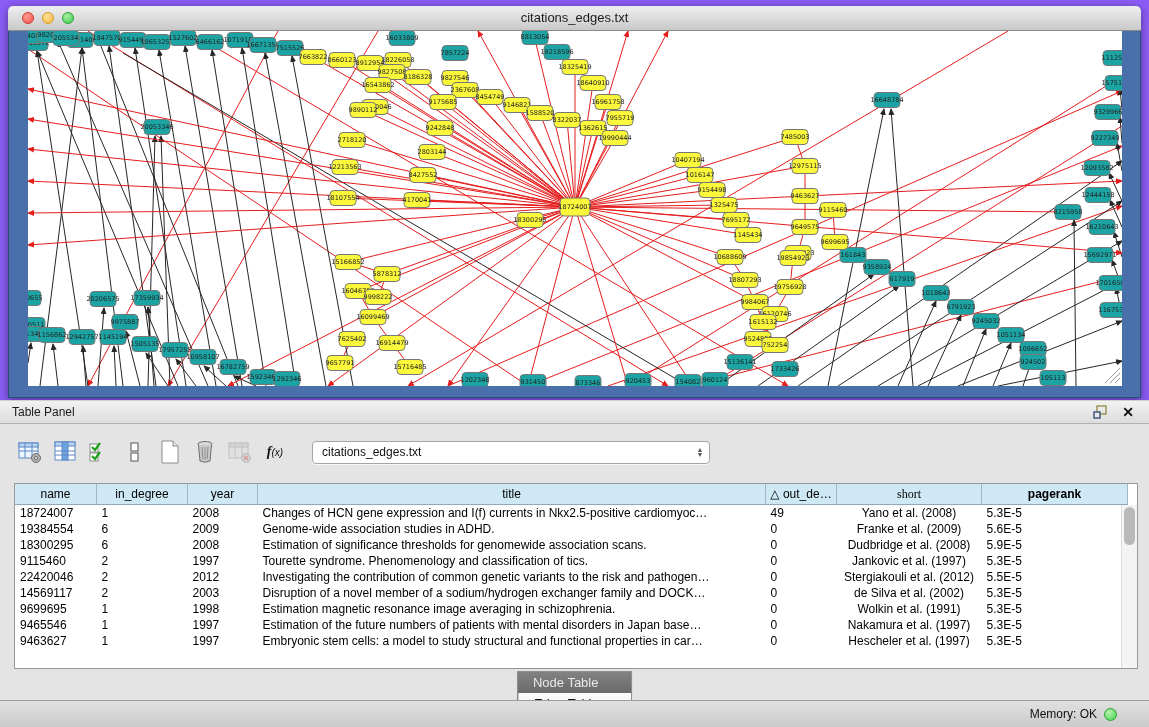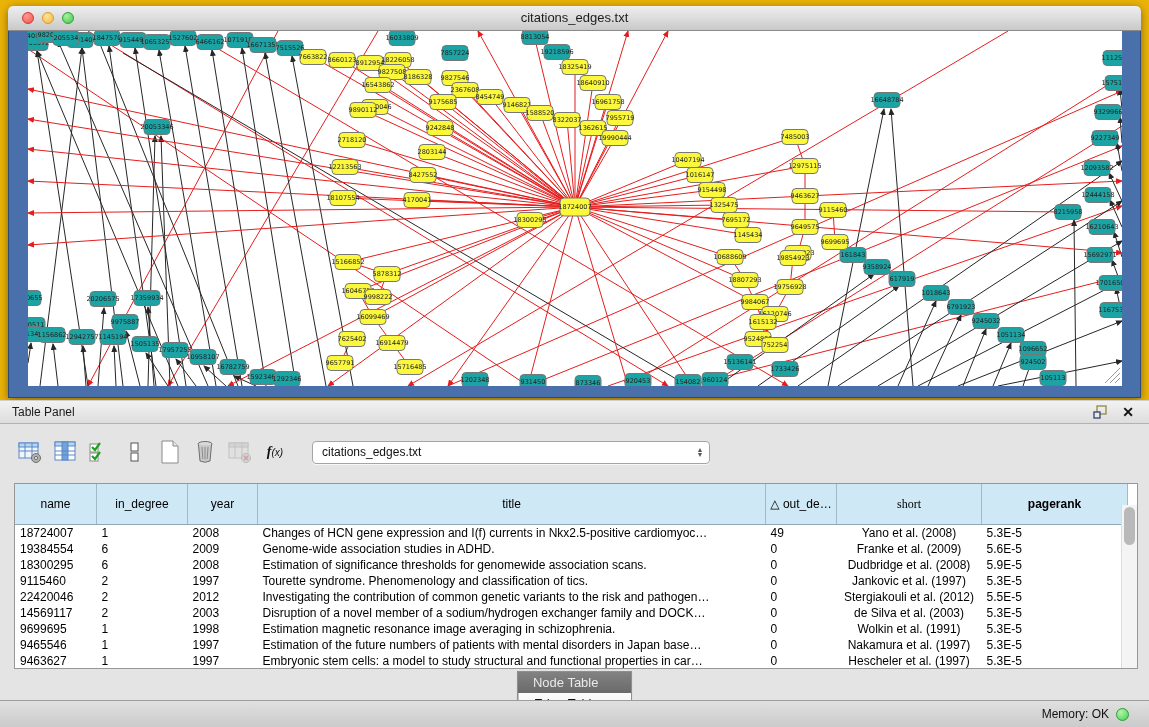--- a/index.html
+++ b/index.html
@@ -1,17 +1,17 @@
 <!DOCTYPE html>
 <html><head>
 <meta charset="utf-8">
 <style>
   html,body{margin:0;padding:0;}
   body{width:1149px;height:727px;overflow:hidden;font-family:"Liberation Sans",sans-serif;}
-  .app{position:relative;width:1149px;height:555px;background:#eab308;}
+  .app{position:relative;width:1149px;height:555px;background:#8b5cf6;}
 
   
   .net-window{position:absolute;left:8px;top:6px;width:1133px;height:392px;background:#4a70ab;border-radius:6px 6px 0 0;box-shadow:inset 0 0 0 1px #2d4a78,0 2px 8px rgba(0,0,0,.45);}
   .titlebar{position:relative;height:24px;background:linear-gradient(#efefef,#c9c9c9);border-bottom:1px solid #8a8a8a;border-radius:5px 5px 0 0;}
   .lights{position:absolute;left:14px;top:6px;display:flex;gap:8px;}
   .light{width:12px;height:12px;border-radius:50%;box-sizing:border-box;}
   .light.red{background:radial-gradient(circle at 35% 30%,#ff9a93,#f1544a);border:1px solid #ce3b34;}
   .light.yellow{background:radial-gradient(circle at 35% 30%,#ffe39a,#f6b73c);border:1px solid #d89b2e;}
   .light.green{background:radial-gradient(circle at 35% 30%,#a9f0a3,#3bc848);border:1px solid #2fa33c;}
   .win-title{text-align:center;line-height:24px;font-size:13px;color:#1c1c1c;}
@@ -30,34 +30,34 @@
   .tbtn.disabled{opacity:.45;}
   .fx{font-size:14px;color:#111;}
   .fx i{font-family:"Liberation Serif",serif;font-style:italic;font-weight:bold;}
   .fx .paren{font-size:10px;font-style:italic;}
   .combo{margin-left:16px;width:396px;height:21px;background:#ffffff;border:1px solid #a5a5a5;border-radius:4px;display:flex;align-items:center;font-size:12px;color:#111;box-shadow:0 1px 0 rgba(255,255,255,.7);}
   .combo .val{flex:1;padding-left:9px;}
   .combo .step{width:18px;height:100%;display:flex;flex-direction:column;align-items:center;justify-content:center;color:#555;font-size:7px;line-height:5px;border-left:0;}
 
   .table-wrap{position:absolute;left:14px;top:83px;width:1124px;height:186px;border:1px solid #979797;background:#ffffff;box-sizing:border-box;}
   table.data{border-collapse:collapse;table-layout:fixed;width:1107px;font-size:12px;color:#000;}
-  table.data th{height:20px;background:#cfe8f5;border-right:1px solid #9fb9c6;border-bottom:1px solid #8fa9b6;font-weight:normal;text-align:center;overflow:hidden;white-space:nowrap;padding:10px 2px;}
+  table.data th{height:20px;background:#cfe8f5;border-right:1px solid #9fb9c6;border-bottom:1px solid #8fa9b6;font-weight:normal;text-align:center;overflow:hidden;white-space:nowrap;padding:0 2px;}
   table.data td{height:16px;padding:0 0 0 5px;overflow:hidden;white-space:nowrap;text-overflow:clip;}
   table.data td.center{text-align:center;padding:0;}
   .vscroll{position:absolute;top:21px;right:0;bottom:0;width:15px;background:#f4f4f4;border-left:1px solid #dcdcdc;}
   .vthumb{margin:2px;height:38px;background:#b9b9b9;border-radius:6px;}
 
   .tabs-row{position:absolute;left:0;top:271px;width:100%;display:flex;justify-content:center;}
   .seg{display:inline-flex;border:1px solid #8f8f8f;border-radius:0;overflow:hidden;background:#fff;box-shadow:0 1px 1px rgba(0,0,0,.15);flex-direction:column;}
   .seg .tab{padding:3px 15px;font-size:13px;color:#111;background:linear-gradient(#fdfdfd,#ececec);border-left:1px solid #c2c2c2;cursor:default;}
   .seg .tab:first-child{border-left:none;}
   .seg .tab.sel{background:linear-gradient(#828282,#6a6a6a);color:#e9e9e9;}
 
   
-  .status-bar{position:absolute;left:0;top:700px;width:1149px;height:27px;background:linear-gradient(#e0e0e0,#cbcbcb);border-top:1px solid #9e9e9e;box-sizing:border-box;display:flex;align-items:center;justify-content:flex-end;padding-right:20px;gap:7px;font-size:12px;color:#111;}
+  .status-bar{position:absolute;left:0;top:700px;width:1149px;height:27px;background:linear-gradient(#e0e0e0,#cbcbcb);border-top:1px solid #9e9e9e;box-sizing:border-box;display:flex;align-items:center;justify-content:flex-end;padding-right:32px;gap:7px;font-size:12px;color:#111;}
   .mem-dot{width:13px;height:13px;border-radius:50%;background:radial-gradient(circle at 35% 30%,#b8f3ae,#3fd34a);border:1px solid #2c9f35;box-sizing:border-box;}
 </style>
 </head>
 <body>
 
 <div class="app">
 
   <div class="net-window">
     <div class="titlebar">
       <div class="lights">
@@ -875,21 +875,21 @@
               <td>0</td>
               <td class="center">Stergiakouli et al. (2012)</td>
               <td>5.5E-5</td>
             </tr>
             <tr>
               <td>14569117</td>
               <td>2</td>
               <td>2003</td>
               <td>Disruption of a novel member of a sodium/hydrogen exchanger family and DOCK…</td>
               <td>0</td>
-              <td class="center">de Silva et al. (2003)</td>
+              <td class="center">de Silva et al. (2002)</td>
               <td>5.3E-5</td>
             </tr>
             <tr>
               <td>9699695</td>
               <td>1</td>
               <td>1998</td>
               <td>Estimation magnetic resonance image averaging in schizophrenia.</td>
               <td>0</td>
               <td class="center">Wolkin et al. (1991)</td>
               <td>5.3E-5</td>

